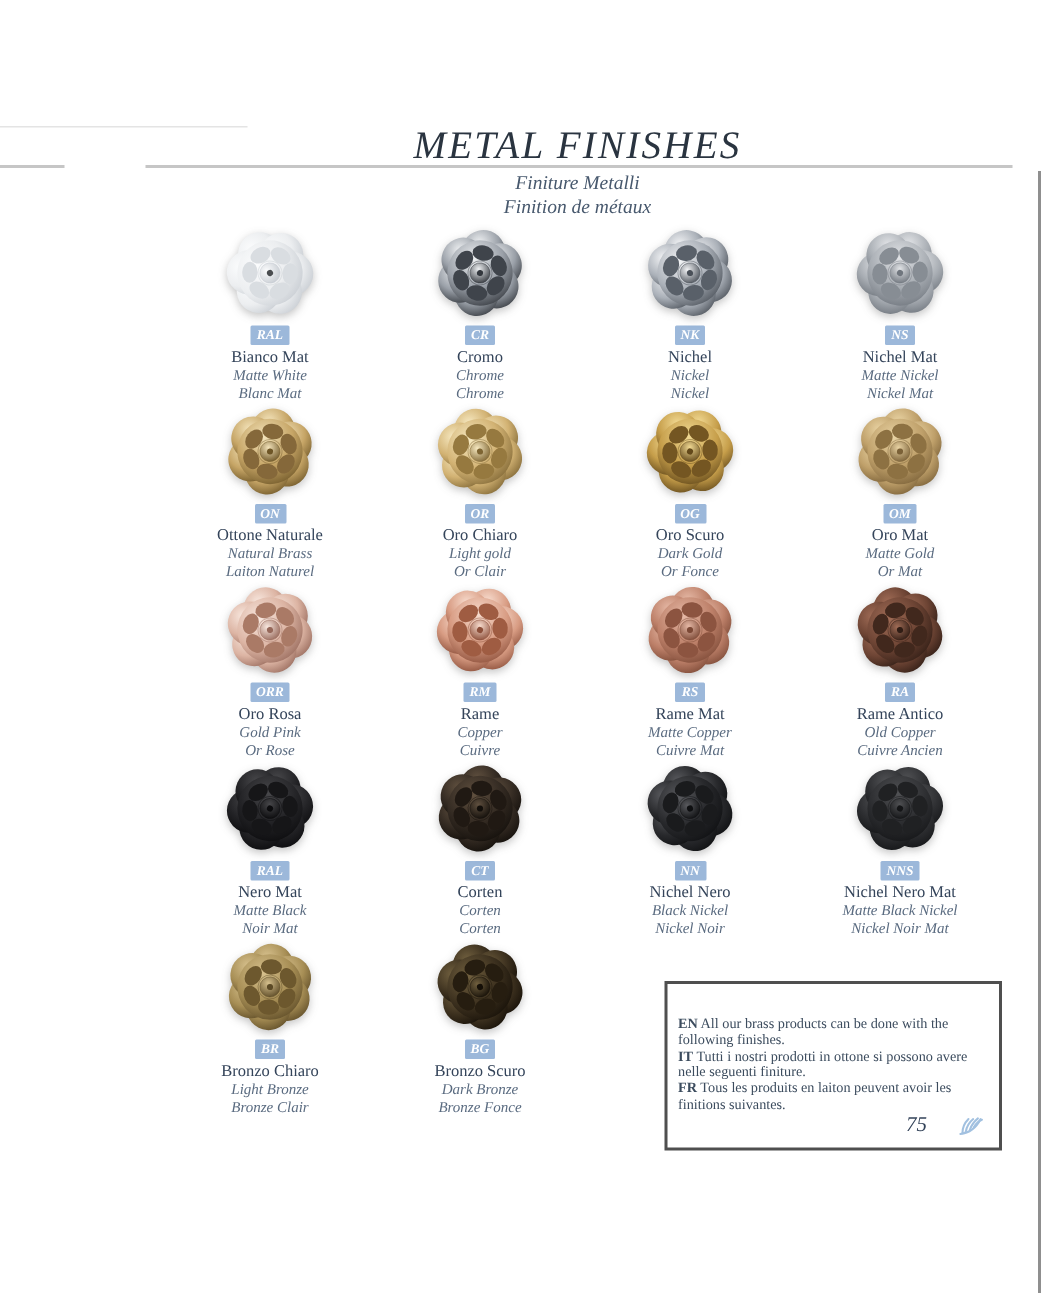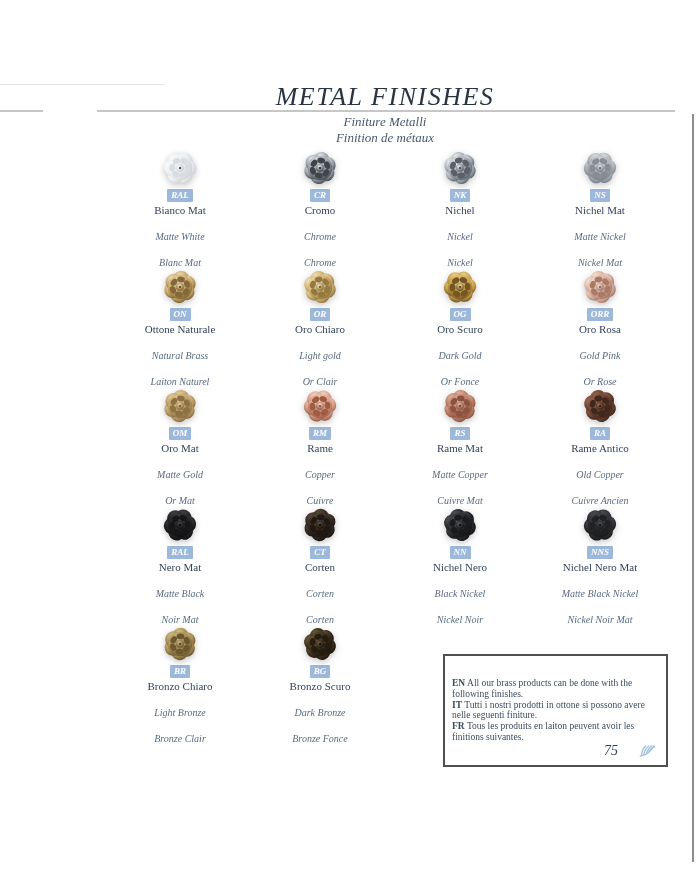--- a/index.html
+++ b/index.html
@@ -25,21 +25,21 @@
 
   #grid{position:absolute;left:110px;top:150px;width:560px;display:grid;
       grid-template-columns:repeat(4,140px);grid-auto-rows:119px;}
   .cell{display:flex;flex-direction:column;align-items:center;}
   .knob{width:66px;height:66px;margin-bottom:3px;
       filter:drop-shadow(0 2px 3px rgba(60,60,60,.30));}
   .badge{display:inline-block;background:var(--badge-bg);color:var(--badge-text);
       font-style:italic;font-weight:bold;font-size:9px;line-height:11px;
       padding:1px 4px;border-radius:1px;margin-bottom:2px;}
   .fname{font-size:11px;line-height:13px;color:var(--name-color);text-align:left;}
-  .fen,.ffr{font-style:italic;font-size:10px;line-height:12px;color:var(--italic-color);text-align:right;margin-top:14px;}
+  .fen,.ffr{font-style:italic;font-size:10px;line-height:12px;color:var(--italic-color);text-align:right;}
 
   #info-box{position:absolute;left:443px;top:654px;width:225px;box-sizing:border-box;
       border:2px solid var(--info-border);padding:22px 7px;color:var(--info-text);
       font-size:9.5px;line-height:10.8px;background:#fff;}
   .info-row b{font-weight:bold;}
 
   #footer{position:absolute;left:540px;top:742px;width:140px;display:flex;
       justify-content:flex-end;align-items:center;gap:20px;padding-right:24px;box-sizing:border-box;}
   #page-number{font-style:italic;font-size:14px;color:var(--name-color);}
   .leaf-stroke{stroke:var(--leaf-color);fill:none;stroke-width:1.5;stroke-linecap:round;}
@@ -322,20 +322,58 @@
         </svg>
     <span class="badge">OG</span>
     <div class="fname">Oro Scuro</div>
     <div class="fen">Dark Gold</div>
     <div class="ffr">Or Fonce</div>
   </div>
 
   <div class="cell">
     <svg class="knob" viewBox="0 0 100 100">
           <defs>
+            <radialGradient id="kg7b" cx="38%" cy="30%" r="80%">
+              <stop offset="0%" stop-color="#e8d2a2"></stop>
+              <stop offset="55%" stop-color="#bfa06a"></stop>
+              <stop offset="100%" stop-color="#7b6138"></stop>
+            </radialGradient>
+            <radialGradient id="kg7h" cx="40%" cy="32%" r="75%">
+              <stop offset="0%" stop-color="#e8d2a2"></stop>
+              <stop offset="100%" stop-color="#7b6138"></stop>
+            </radialGradient>
+          </defs>
+          <g transform="rotate(7 50 50)">
+            <circle cx="50" cy="28" r="23" fill="url(#kg7b)"></circle>
+            <circle cx="69.05255888325766" cy="39" r="23" fill="url(#kg7b)"></circle>
+            <circle cx="69.05255888325766" cy="61" r="23" fill="url(#kg7b)"></circle>
+            <circle cx="50" cy="72" r="23" fill="url(#kg7b)"></circle>
+            <circle cx="30.947441116742347" cy="61" r="23" fill="url(#kg7b)"></circle>
+            <circle cx="30.94744111674235" cy="39" r="23" fill="url(#kg7b)"></circle>
+            <circle cx="50" cy="50" r="34" fill="url(#kg7b)"></circle>
+            <ellipse cx="50" cy="29" rx="11" ry="8" transform="rotate(0 50 29)" fill="#8d7142"></ellipse>
+            <ellipse cx="68.18653347947321" cy="39.5" rx="11" ry="8" transform="rotate(60 68.18653347947321 39.5)" fill="#8d7142"></ellipse>
+            <ellipse cx="68.18653347947321" cy="60.5" rx="11" ry="8" transform="rotate(120 68.18653347947321 60.5)" fill="#8d7142"></ellipse>
+            <ellipse cx="50" cy="71" rx="11" ry="8" transform="rotate(180 50 71)" fill="#8d7142"></ellipse>
+            <ellipse cx="31.813466520526788" cy="60.5" rx="11" ry="8" transform="rotate(240 31.813466520526788 60.5)" fill="#8d7142"></ellipse>
+            <ellipse cx="31.813466520526788" cy="39.5" rx="11" ry="8" transform="rotate(300 31.813466520526788 39.5)" fill="#8d7142"></ellipse>
+            <circle cx="50" cy="50" r="12.5" fill="none" stroke="#7b6138" stroke-opacity="0.45" stroke-width="1"></circle>
+            <circle cx="50" cy="50" r="10.5" fill="url(#kg7h)" stroke="#7b6138" stroke-width="0.8" stroke-opacity="0.6"></circle>
+            <circle cx="50" cy="50" r="3.2" fill="#7b6138"></circle>
+          </g>
+        </svg>
+    <span class="badge">OM</span>
+    <div class="fname">Oro Mat</div>
+    <div class="fen">Matte Gold</div>
+    <div class="ffr">Or Mat</div>
+  </div>
+
+  <div class="cell">
+    <svg class="knob" viewBox="0 0 100 100">
+          <defs>
             <radialGradient id="kg8b" cx="38%" cy="30%" r="80%">
               <stop offset="0%" stop-color="#f8e7de"></stop>
               <stop offset="55%" stop-color="#dcb4a3"></stop>
               <stop offset="100%" stop-color="#96685a"></stop>
             </radialGradient>
             <radialGradient id="kg8h" cx="40%" cy="32%" r="75%">
               <stop offset="0%" stop-color="#f8e7de"></stop>
               <stop offset="100%" stop-color="#96685a"></stop>
             </radialGradient>
           </defs>
@@ -360,58 +398,20 @@
         </svg>
     <span class="badge">ORR</span>
     <div class="fname">Oro Rosa</div>
     <div class="fen">Gold Pink</div>
     <div class="ffr">Or Rose</div>
   </div>
 
   <div class="cell">
     <svg class="knob" viewBox="0 0 100 100">
           <defs>
-            <radialGradient id="kg7b" cx="38%" cy="30%" r="80%">
-              <stop offset="0%" stop-color="#e8d2a2"></stop>
-              <stop offset="55%" stop-color="#bfa06a"></stop>
-              <stop offset="100%" stop-color="#7b6138"></stop>
-            </radialGradient>
-            <radialGradient id="kg7h" cx="40%" cy="32%" r="75%">
-              <stop offset="0%" stop-color="#e8d2a2"></stop>
-              <stop offset="100%" stop-color="#7b6138"></stop>
-            </radialGradient>
-          </defs>
-          <g transform="rotate(7 50 50)">
-            <circle cx="50" cy="28" r="23" fill="url(#kg7b)"></circle>
-            <circle cx="69.05255888325766" cy="39" r="23" fill="url(#kg7b)"></circle>
-            <circle cx="69.05255888325766" cy="61" r="23" fill="url(#kg7b)"></circle>
-            <circle cx="50" cy="72" r="23" fill="url(#kg7b)"></circle>
-            <circle cx="30.947441116742347" cy="61" r="23" fill="url(#kg7b)"></circle>
-            <circle cx="30.94744111674235" cy="39" r="23" fill="url(#kg7b)"></circle>
-            <circle cx="50" cy="50" r="34" fill="url(#kg7b)"></circle>
-            <ellipse cx="50" cy="29" rx="11" ry="8" transform="rotate(0 50 29)" fill="#8d7142"></ellipse>
-            <ellipse cx="68.18653347947321" cy="39.5" rx="11" ry="8" transform="rotate(60 68.18653347947321 39.5)" fill="#8d7142"></ellipse>
-            <ellipse cx="68.18653347947321" cy="60.5" rx="11" ry="8" transform="rotate(120 68.18653347947321 60.5)" fill="#8d7142"></ellipse>
-            <ellipse cx="50" cy="71" rx="11" ry="8" transform="rotate(180 50 71)" fill="#8d7142"></ellipse>
-            <ellipse cx="31.813466520526788" cy="60.5" rx="11" ry="8" transform="rotate(240 31.813466520526788 60.5)" fill="#8d7142"></ellipse>
-            <ellipse cx="31.813466520526788" cy="39.5" rx="11" ry="8" transform="rotate(300 31.813466520526788 39.5)" fill="#8d7142"></ellipse>
-            <circle cx="50" cy="50" r="12.5" fill="none" stroke="#7b6138" stroke-opacity="0.45" stroke-width="1"></circle>
-            <circle cx="50" cy="50" r="10.5" fill="url(#kg7h)" stroke="#7b6138" stroke-width="0.8" stroke-opacity="0.6"></circle>
-            <circle cx="50" cy="50" r="3.2" fill="#7b6138"></circle>
-          </g>
-        </svg>
-    <span class="badge">OM</span>
-    <div class="fname">Oro Mat</div>
-    <div class="fen">Matte Gold</div>
-    <div class="ffr">Or Mat</div>
-  </div>
-
-  <div class="cell">
-    <svg class="knob" viewBox="0 0 100 100">
-          <defs>
             <radialGradient id="kg9b" cx="38%" cy="30%" r="80%">
               <stop offset="0%" stop-color="#f7dbcd"></stop>
               <stop offset="55%" stop-color="#d89c83"></stop>
               <stop offset="100%" stop-color="#8c4f3a"></stop>
             </radialGradient>
             <radialGradient id="kg9h" cx="40%" cy="32%" r="75%">
               <stop offset="0%" stop-color="#f7dbcd"></stop>
               <stop offset="100%" stop-color="#8c4f3a"></stop>
             </radialGradient>
           </defs>

